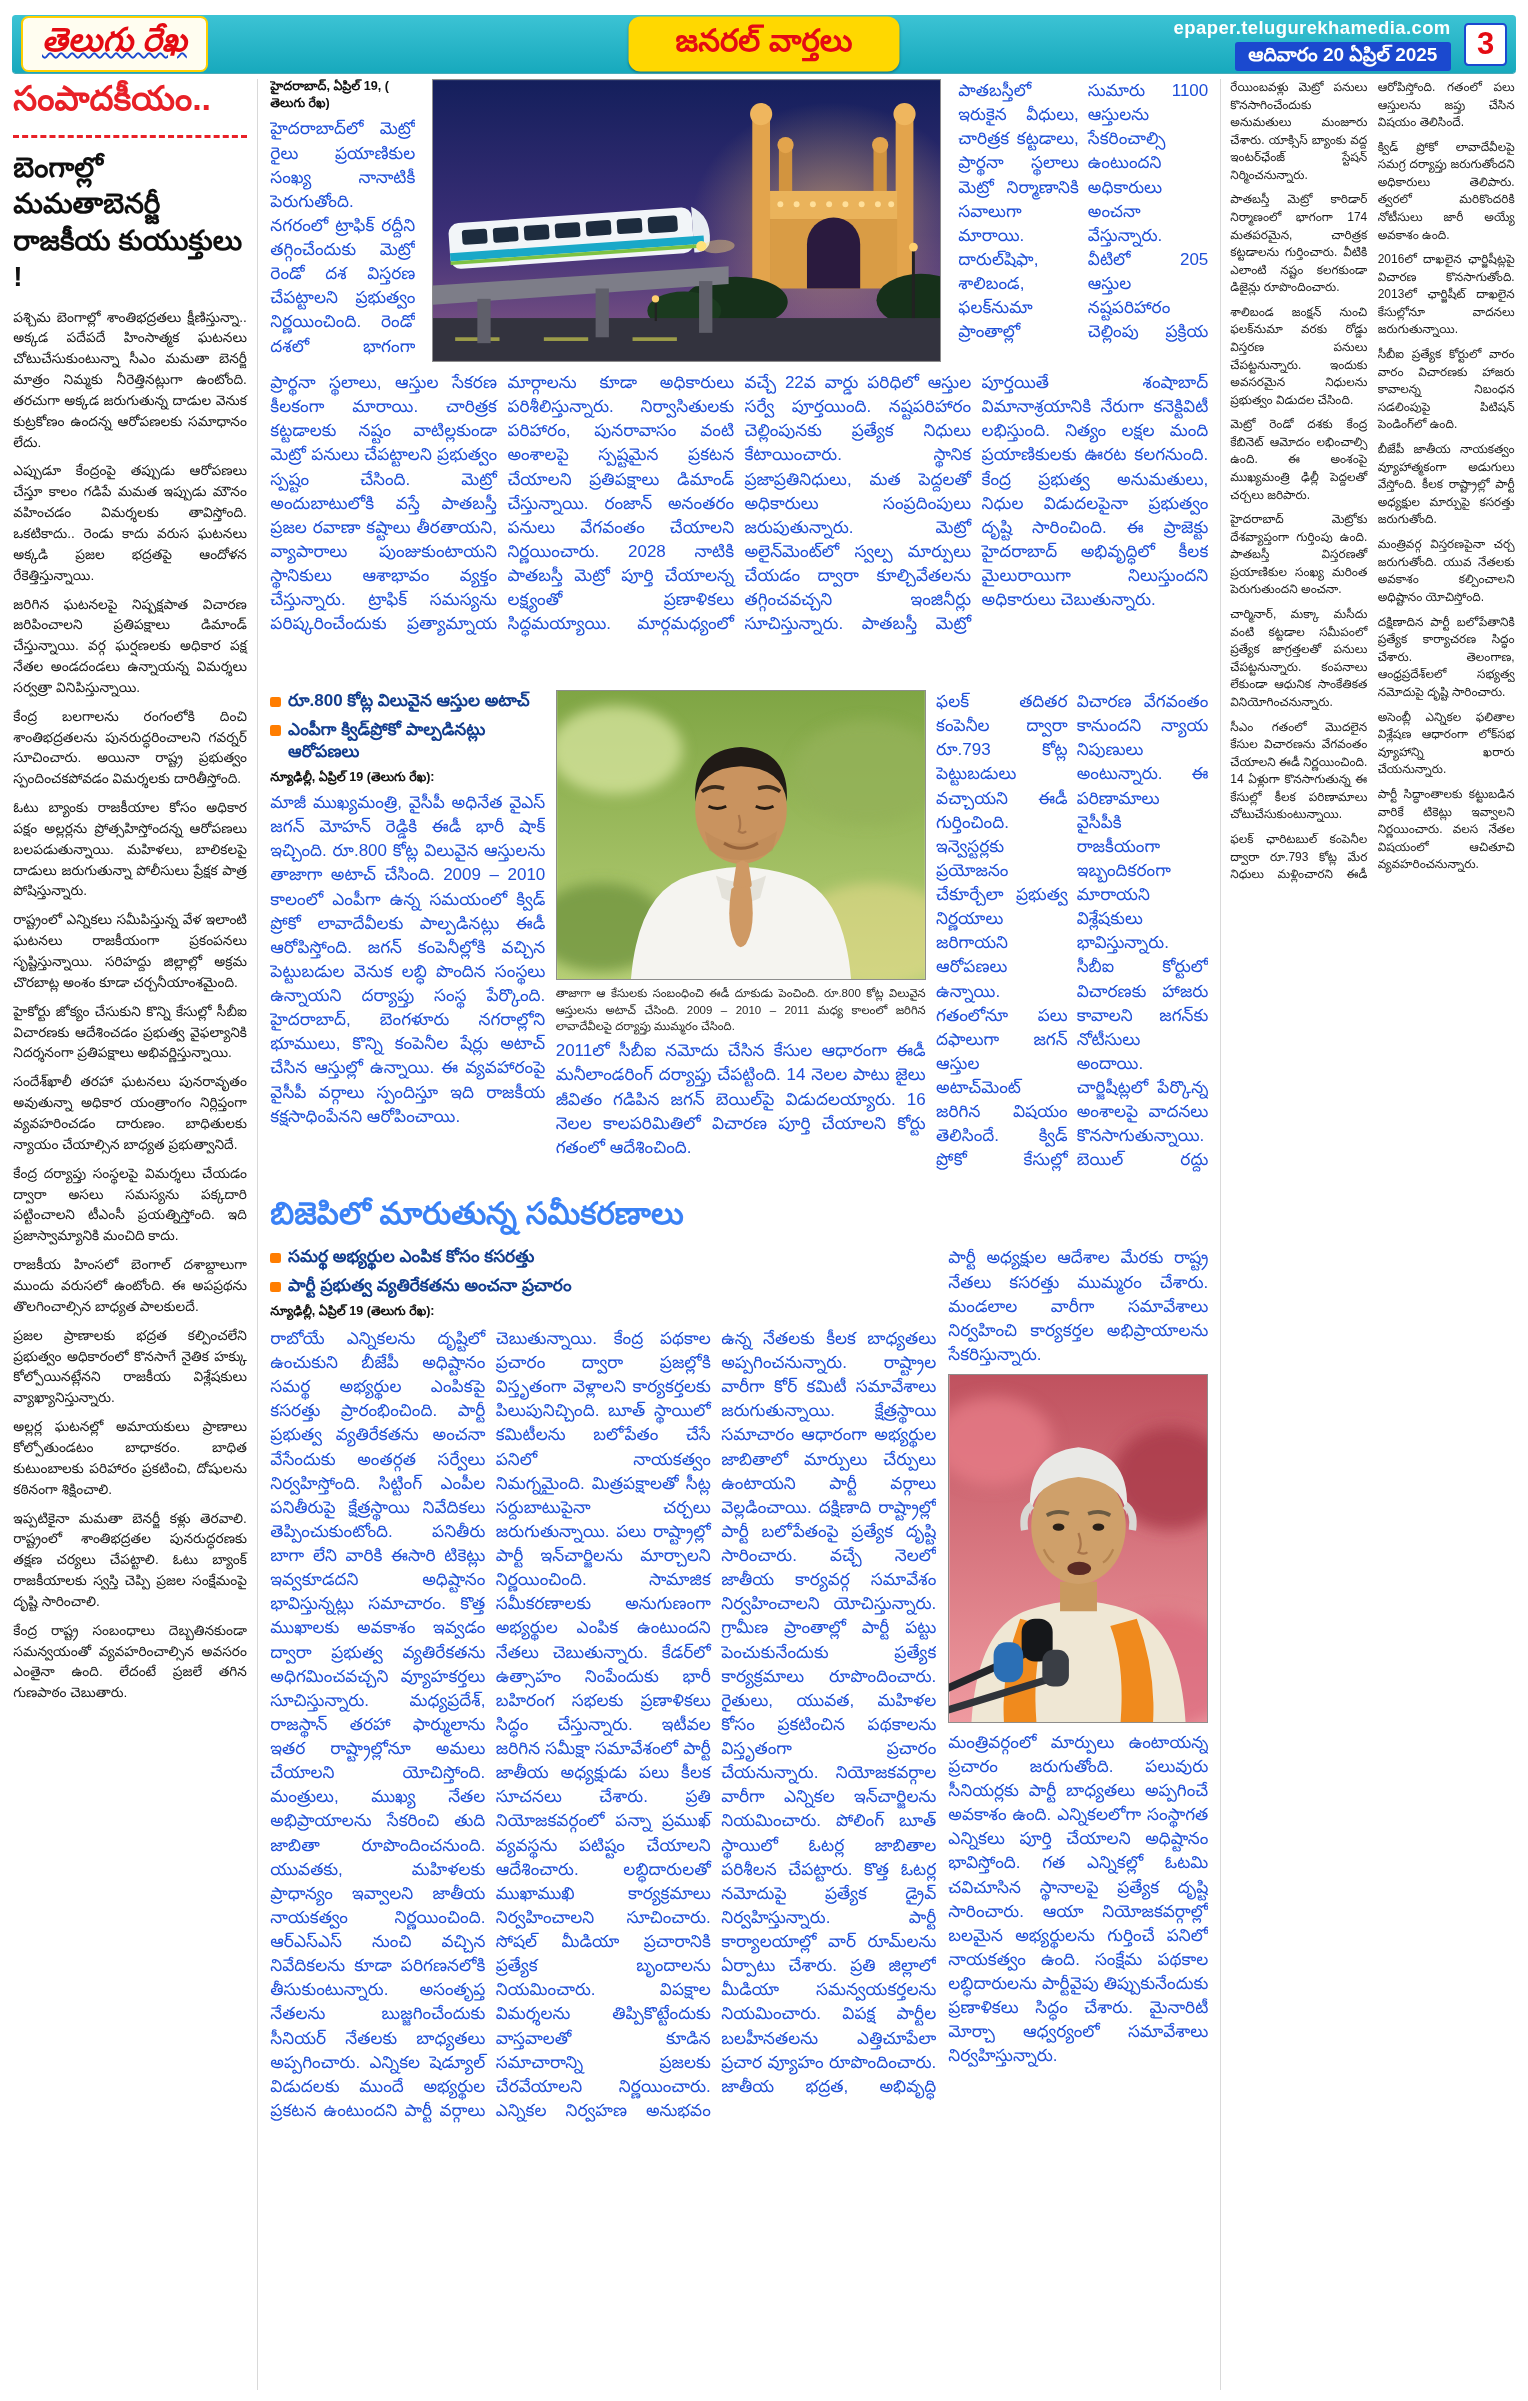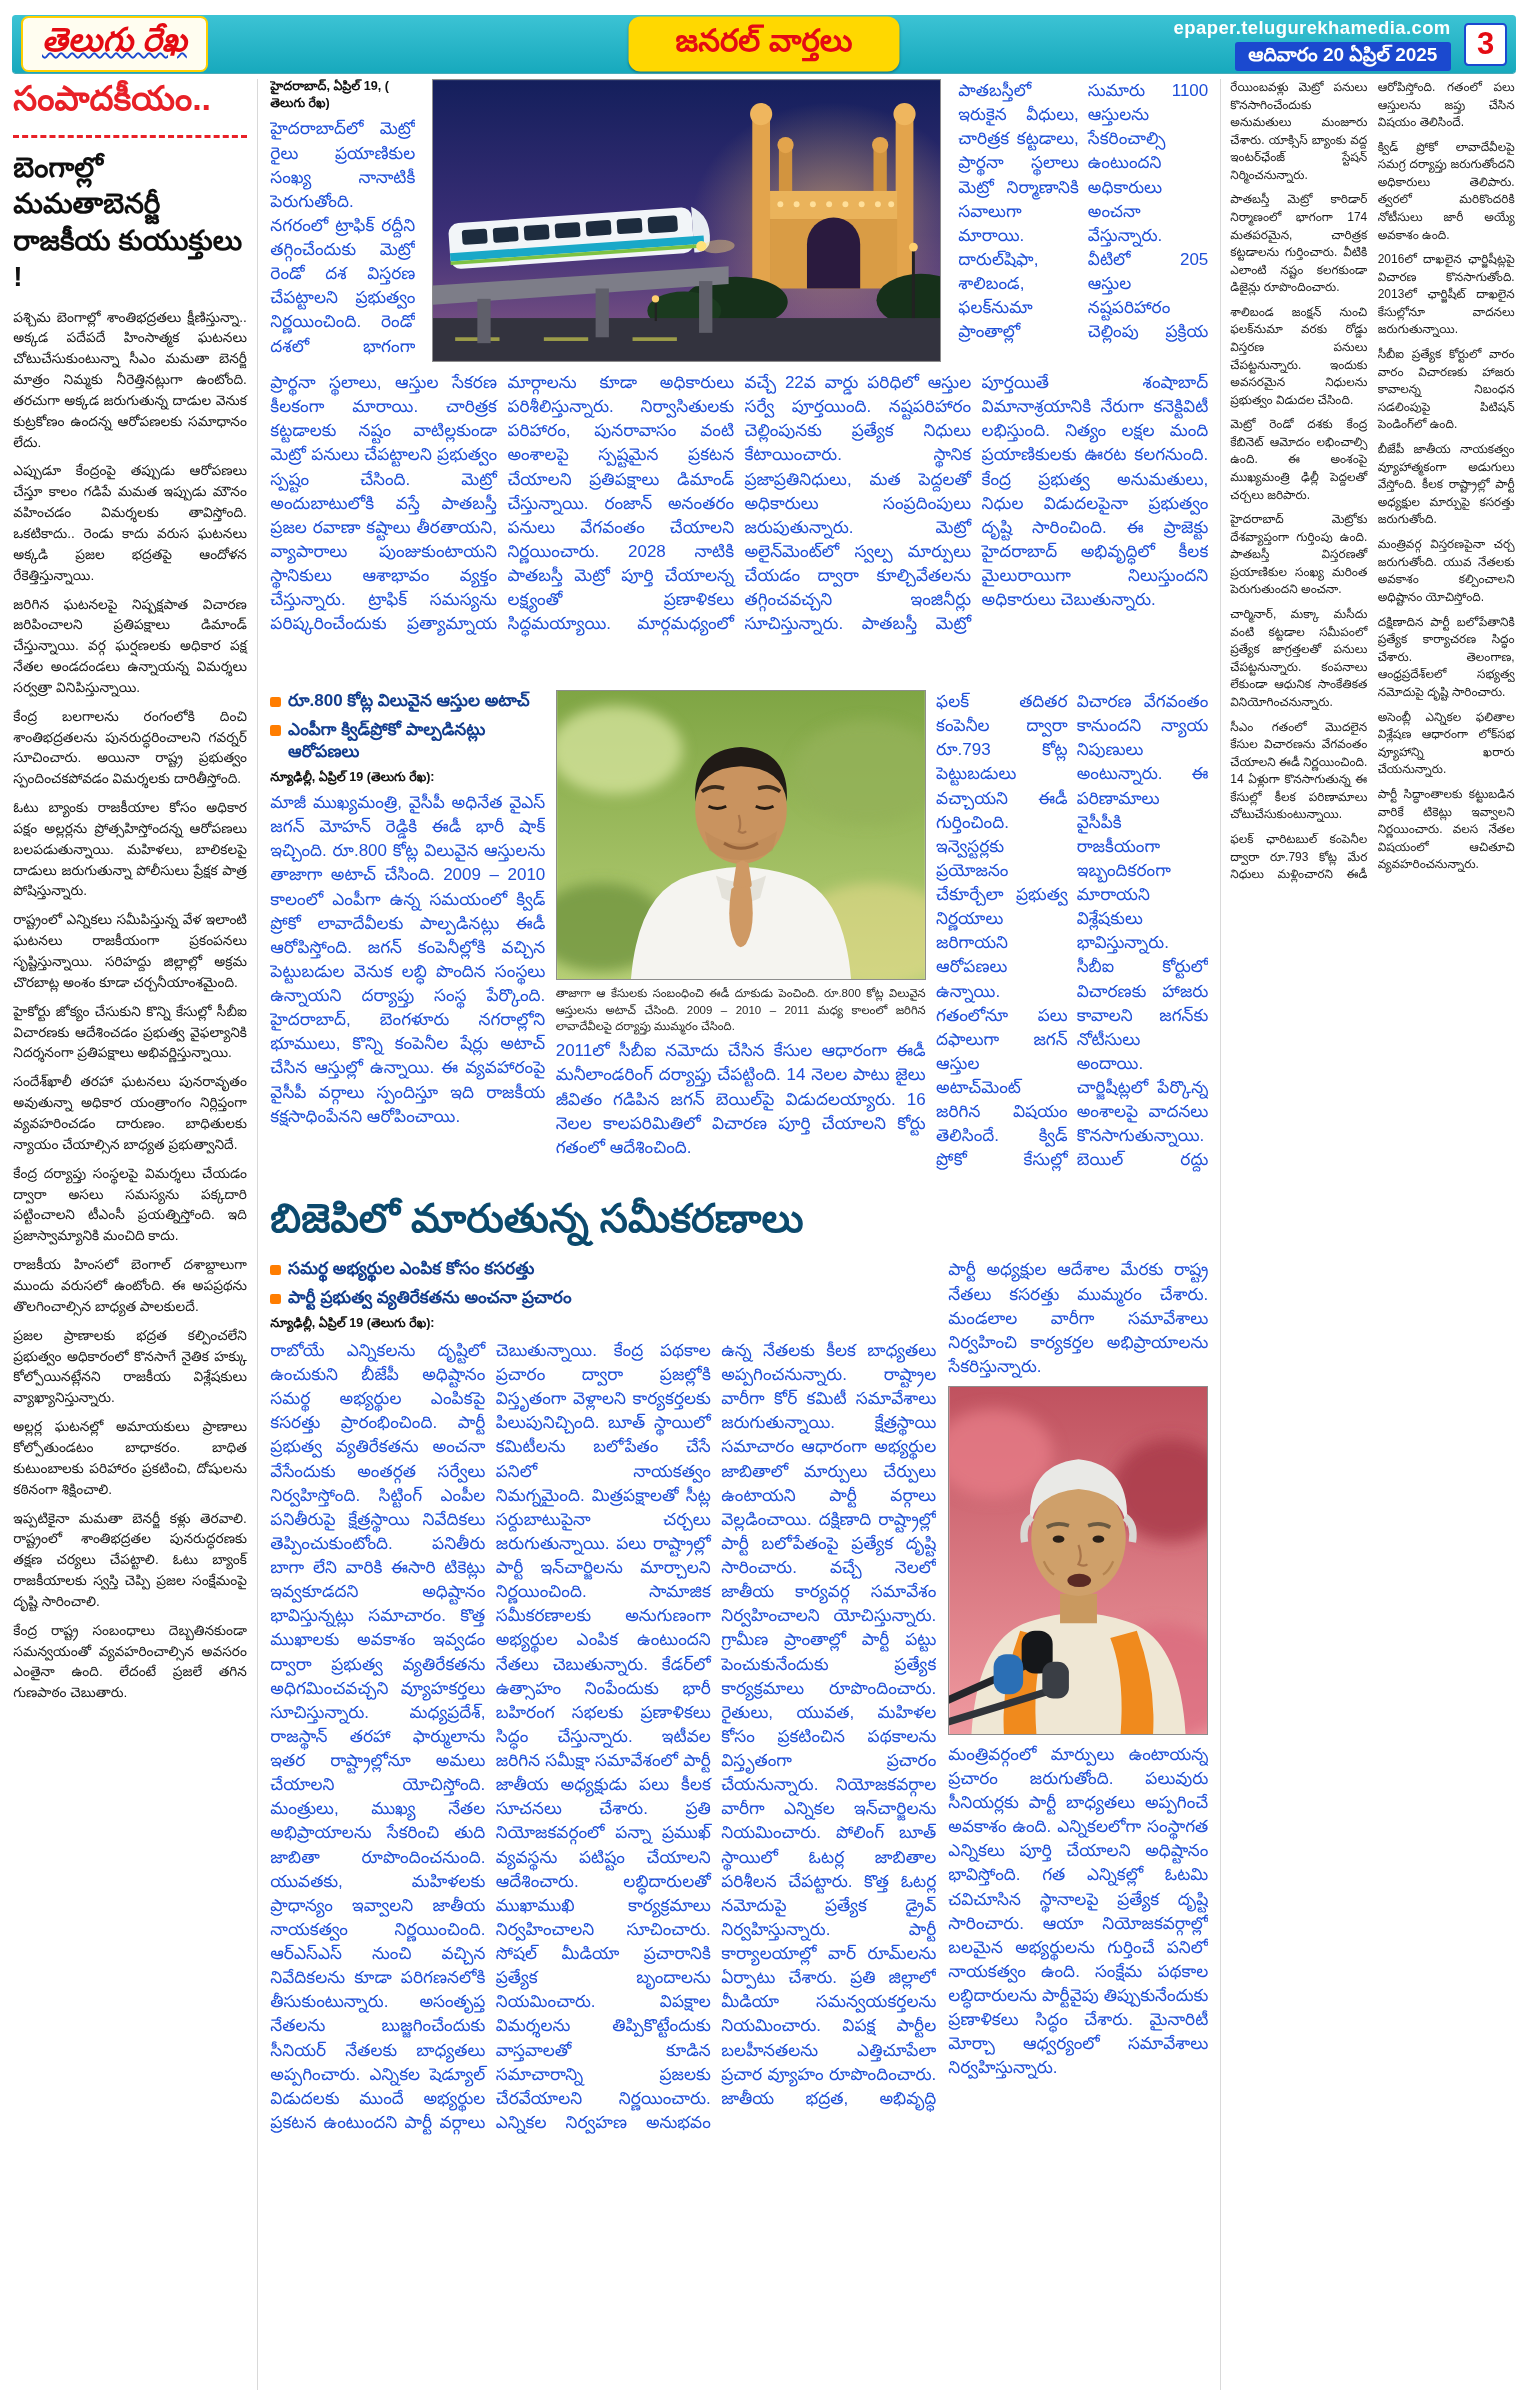--- a/index.html
+++ b/index.html
@@ -59,21 +59,21 @@
   
   .green-head { color:#0aa14b; font-size:44px; font-weight:800; margin:15px 0 7.4px; }
   .bullet-row { display:flex; align-items:flex-start; gap:7.4px; margin-bottom:6.7px; }
   .bullet-dot { width:10.4px; height:10.4px; background:#ff7d00; border-radius:2.2px; margin-top:6.7px; flex:none; }
   .bullet-text { color:#123d8f; font-weight:bold; font-size:17px; line-height:1.3; }
   .jagan-row { display:grid; grid-template-columns:275px 370px auto; gap:10.4px; height:494px; overflow:hidden; margin-top:3px; }
   .jagan-col1 { overflow:hidden; }
   .caption { font-size:11.5px; line-height:1.42; margin:5.2px 0; color:#242424; text-align:justify; }
   .jagan-col3 { column-count:2; column-gap:9px; height:100%; overflow:hidden; }
   
-  .blue-head { color:#0c4a6e; font-size:40px; font-weight:800; margin:12px 0 7.4px; }
+  .blue-head { color:#3b82f6; font-size:31px; font-weight:800; margin:12px 0 7.4px; }
   .bjp-row { display:grid; grid-template-columns:auto 260px; gap:12px; height:917px; overflow:hidden; margin-top:3px; }
   .bjp-body3 { column-count:3; column-gap:10.4px; height:799px; overflow:hidden; margin-top:6px; }
   .bjp-right { display:flex; flex-direction:column; gap:7.4px; overflow:hidden; }
   
   .rail { border-left:1.5px solid #d9d9d9; padding-left:9px; overflow:hidden; }
   .rail-body { column-count:2; column-gap:10.4px; height:2292px; overflow:hidden; }
   .rail-body p { font-size:12px; line-height:1.46; text-align:justify; margin-bottom:7.4px; color:#1c1c1c; }
 </style>
 </head>
 <body>

